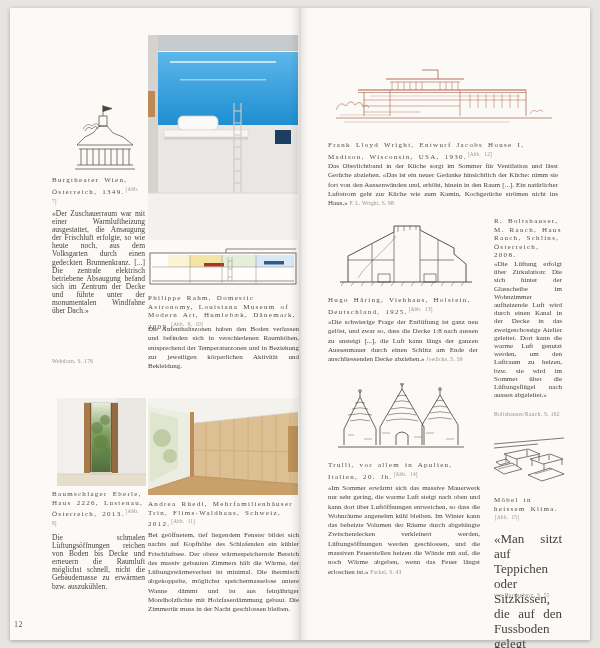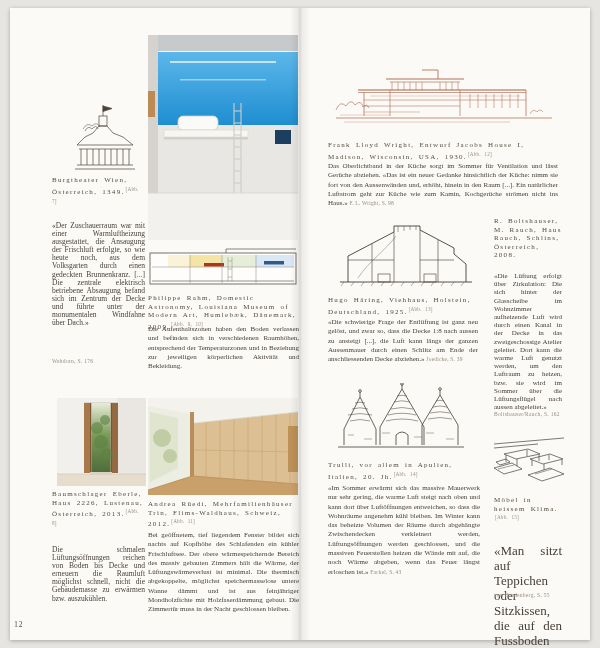--- a/index.html
+++ b/index.html
@@ -18,21 +18,21 @@
     position:absolute;left:290px;top:8px;width:20px;height:632px;
     background:linear-gradient(90deg,rgba(0,0,0,0) 0%,rgba(0,0,0,0.07) 40%,rgba(0,0,0,0.14) 50%,rgba(0,0,0,0.06) 60%,rgba(0,0,0,0) 100%);
     pointer-events:none;
   }
   .abs{position:absolute;}
   .caption{
     font-size:7px;line-height:8.6px;letter-spacing:1.3px;word-spacing:2px;
     color:#554c40;text-align:left;
   }
   .body-narrow{
-    font-size:7.5px;line-height:8.1px;text-align:justify;color:#48413a;margin-top:12px;
+    font-size:7.5px;line-height:8.1px;text-align:justify;color:#48413a;
   }
   .body-wide{
     font-size:7px;line-height:9.3px;text-align:justify;color:#48413a;
   }
   .src{
     font-size:5.5px;letter-spacing:0.3px;color:#988e82;
   }
   .src-inline{
     font-size:5.5px;letter-spacing:0.2px;color:#988e82;white-space:nowrap;
   }

